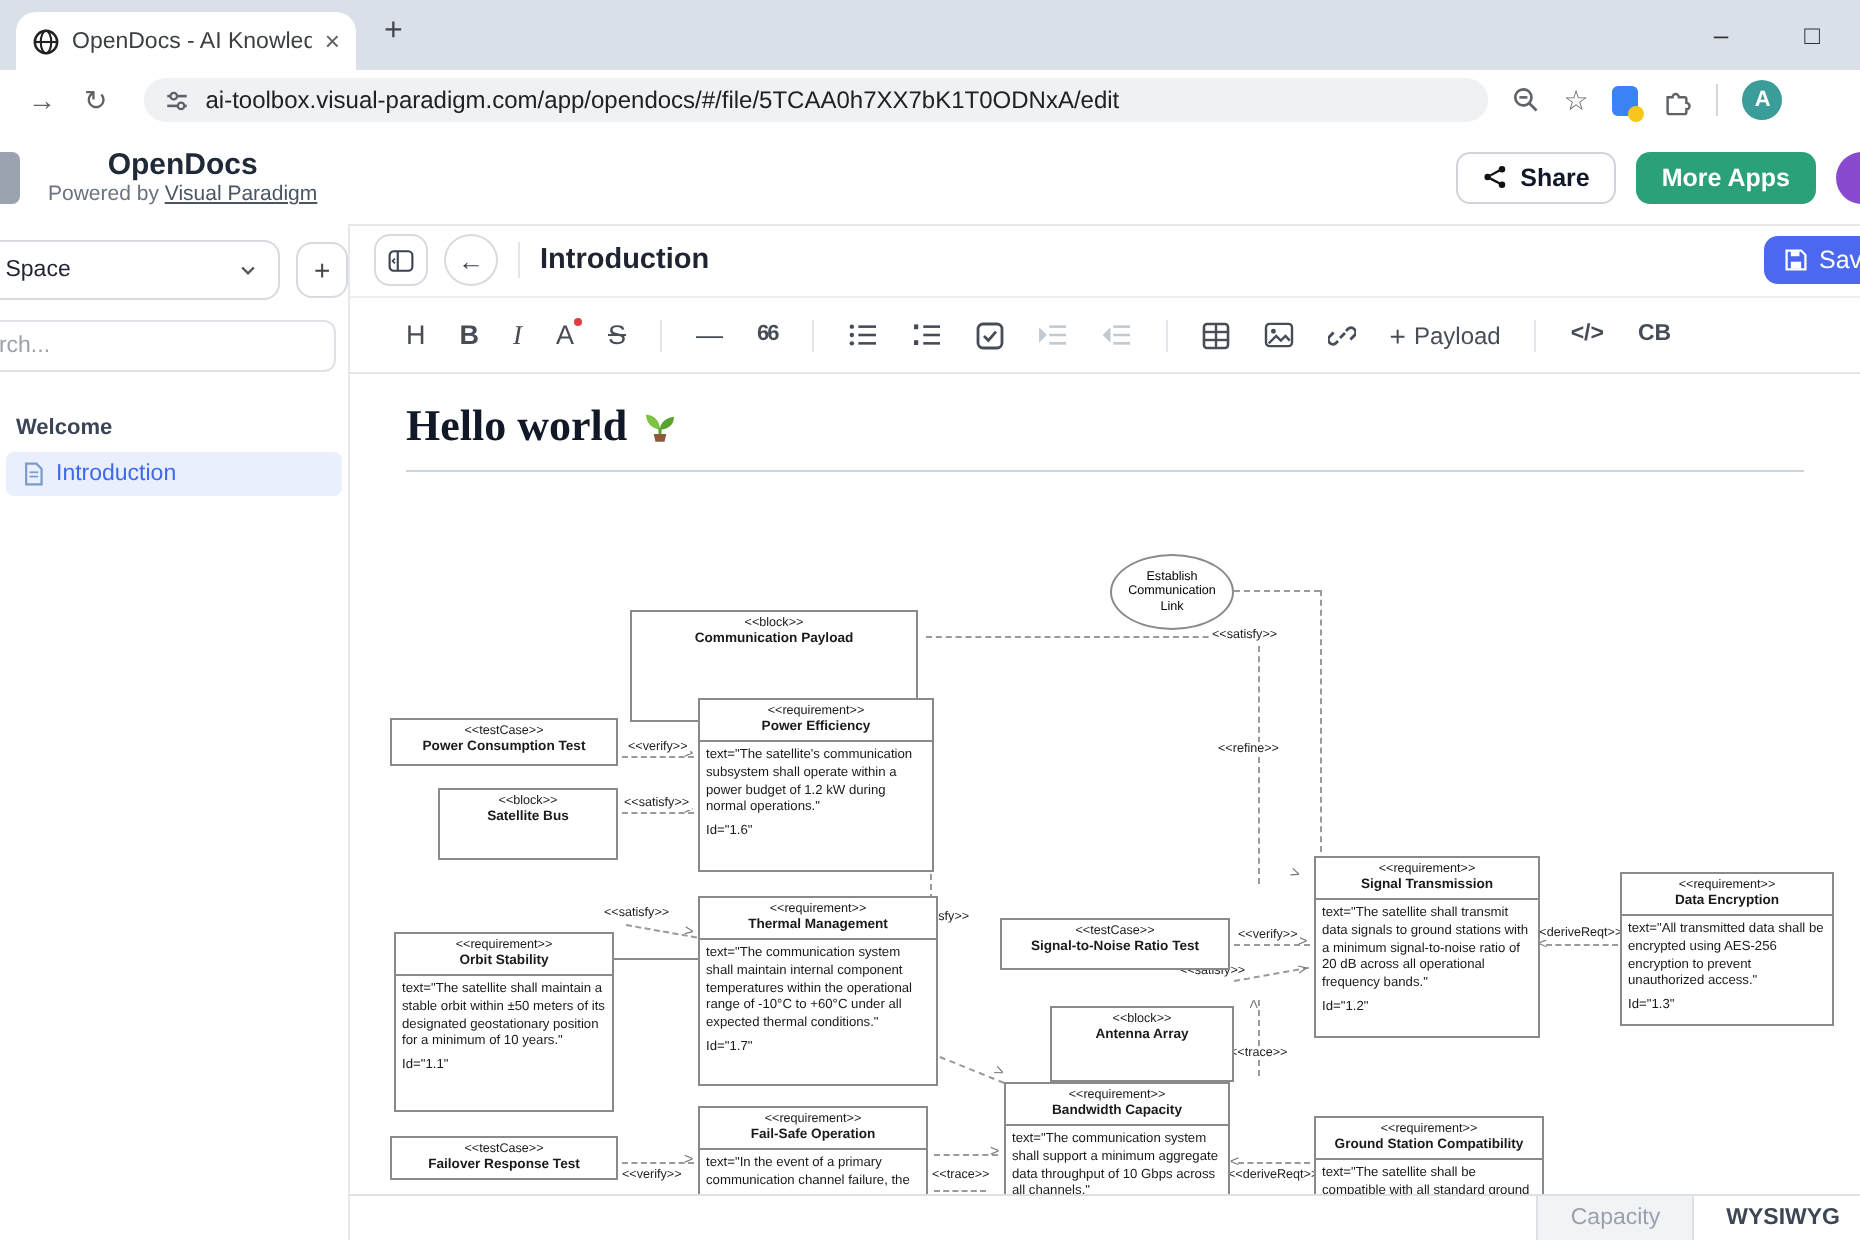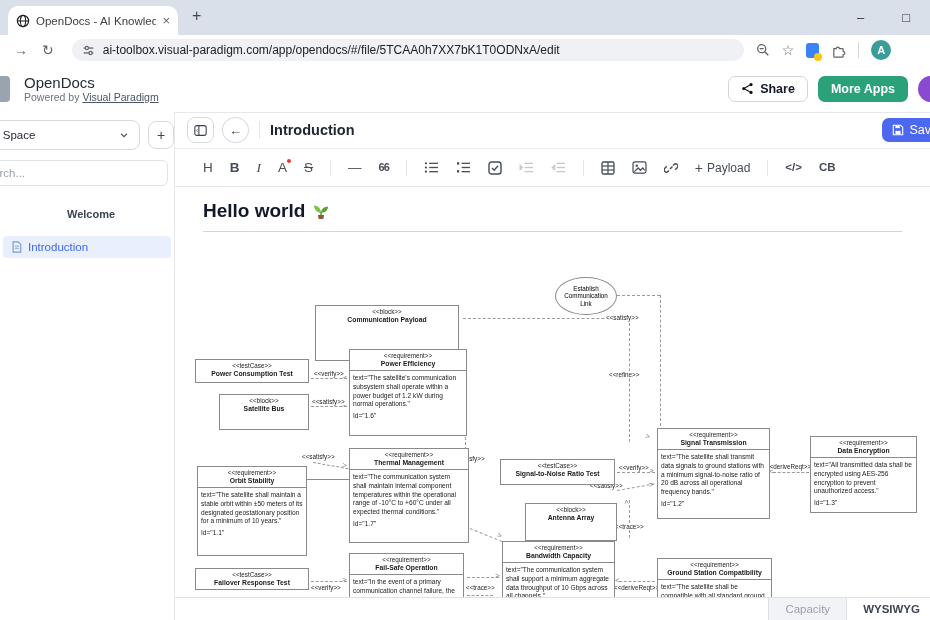--- a/index.html
+++ b/index.html
@@ -18,36 +18,36 @@
   .rowic{margin-left:12px;display:flex;align-items:center;}
   .star{font-size:14px;color:#5f6368;}
   .ext-doc{width:13px;height:15px;background:#3b82f6;border-radius:3px;position:relative;}
   .ext-doc i{position:absolute;right:-3px;bottom:-3px;width:8px;height:8px;border-radius:50%;background:#f7c61b;}
   .vsep{width:1px;height:16px;background:#d3d7dc;margin-left:12px;}
   .avatar{width:20px;height:20px;border-radius:50%;background:#3a9d99;color:#fff;font-size:11px;font-weight:bold;display:flex;align-items:center;justify-content:center;margin-left:12px;}
   
   .appheader{position:absolute;left:0;top:65px;width:930px;height:47px;background:#fff;border-bottom:1px solid #e6e8eb;display:flex;align-items:center;}
   .vplogo{width:14px;height:26px;background:#9aa4b0;border-radius:0 4px 4px 0;margin-left:-4px;}
   .apptitles{margin-left:14px;}
-  .appname{font-size:15px;font-weight:normal;color:#1f2937;line-height:17px;}
+  .appname{font-size:15px;font-weight:bold;color:#1f2937;line-height:17px;text-align:center;}
   .powered{font-size:10.5px;color:#6b7280;}
   .powered a{color:#4b5563;text-decoration:underline;}
   .hdr-right{margin-left:auto;display:flex;gap:10px;padding-right:0;}
   .share-btn{display:flex;align-items:center;gap:6px;border:1px solid #d1d5db;background:#fff;border-radius:7px;padding:5px 12px;font-size:12.5px;font-weight:600;color:#111827;}
   .moreapps-btn{background:#2ba179;color:#fff;border:none;border-radius:7px;padding:6px 13px;font-size:12.5px;font-weight:bold;}
   .purple-avatar{width:26px;height:26px;border-radius:50%;background:#8a4ad0;margin-right:-14px;flex:none;}
   
   .layout{position:absolute;left:0;top:112px;width:930px;height:508px;display:flex;}
   .sidebar{width:175px;box-sizing:border-box;border-right:1px solid #e6e8eb;background:#fff;padding-top:8px;position:relative;}
   .spacerow{display:flex;align-items:center;gap:8px;margin-left:-30px;}
   .spacesel{width:172px;height:30px;border:1px solid #d7dbe0;border-radius:8px;display:flex;align-items:center;box-sizing:border-box;padding:0 10px;font-size:11.5px;color:#1f2430;justify-content:space-between;background:#fff;}
   .plusbtn{width:26px;height:28px;border:1px solid #d7dbe0;border-radius:8px;background:#fff;font-size:14px;color:#444;display:flex;align-items:center;justify-content:center;}
   .searchbox{margin:10px 0 0 -30px;width:198px;height:26px;border:1px solid #dfe3e8;border-radius:6px;box-sizing:border-box;padding:0 8px;font-size:11.5px;color:#1f2430;font-family:"Liberation Sans",sans-serif;}
   .searchbox::placeholder{color:#9aa1ab;}
-  .sect{margin:22px 0 16px 8px;font-size:11px;font-weight:600;color:#3a4454;text-align:center;}
+  .sect{margin:22px 0 6px 8px;font-size:11px;font-weight:600;color:#3a4454;}
   .navitem{margin:0 3px;height:22px;border-radius:4px;background:#e9effd;display:flex;align-items:center;gap:6px;padding:0 8px;}
   .navitem span{font-size:11.5px;color:#3e68f0;}
   
   .main{flex:1;display:flex;flex-direction:column;min-width:0;}
   .eheader{height:36px;border-bottom:1px solid #eceff2;display:flex;align-items:center;padding-left:12px;}
   .sqbtn{width:27px;height:26px;border:1px solid #d7dbe0;border-radius:8px;background:#fff;display:flex;align-items:center;justify-content:center;margin-right:8px;color:#3a4150;font-size:13px;}
   .ehsep{width:1px;height:18px;background:#e3e6ea;margin:0 10px 0 2px;}
   .etitle{font-size:14.5px;font-weight:bold;color:#1f2430;}
   .savebtn{margin-left:auto;margin-right:-22px;background:#4d68f0;color:#fff;border:none;border-radius:7px;padding:5px 14px 5px 10px;font-size:12.5px;display:flex;align-items:center;gap:6px;}
   .toolbar{height:37px;border-bottom:1px solid #e3e6ea;display:flex;align-items:center;padding-left:28px;gap:17px;color:#474d57;}
@@ -57,21 +57,21 @@
   .ti.strike{text-decoration:line-through;}
   .ti.acolor{position:relative;}
   .ti.acolor i{position:absolute;right:-4px;top:-2px;width:4px;height:4px;border-radius:50%;background:#e23d3d;}
   .tsep{width:1px;height:16px;background:#e3e6ea;}
   .ti.dis svg *{stroke:#c3c9d2 !important;fill:#c3c9d2 !important;}
   .quote66{font-size:11px;font-weight:bold;letter-spacing:-1px;}
   .insert{display:flex;align-items:center;gap:4px;font-size:12px;color:#474d57;}
   .insert b{font-size:14px;font-weight:normal;}
   .codebtn{font-size:11.5px;font-weight:600;}
   .content{flex:1;position:relative;overflow:hidden;background:#fff;}
-  .docheading{margin:13px 28px 0 28px;padding-bottom:9px;border-bottom:1px solid #cfd4da;font-size:19px;font-weight:bold;color:#111827;display:flex;align-items:center;gap:7px;}
+  .docheading{margin:13px 28px 0 28px;padding-bottom:9px;border-bottom:1px solid #cfd4da;font-size:22px;font-weight:bold;color:#111827;display:flex;align-items:center;gap:7px;font-family:Liberation Serif, serif;}
   .docsub{margin:12px 28px 0 28px;font-size:12.5px;color:#374151;}
   .footer{height:22px;border-top:1px solid #dde0e5;background:#fff;display:flex;justify-content:flex-end;align-items:stretch;margin-right:-24px;}
   .mtab{display:flex;align-items:center;padding:0 16px;font-size:11.5px;border-left:1px solid #dde0e5;}
   .mtab.md{background:#f1f3f6;color:#9aa1ac;}
   .mtab.wys{background:#fff;color:#3d4654;font-weight:bold;padding-right:34px;}
   
   .diagram{position:absolute;left:2px;top:79px;width:752px;height:334px;overflow:hidden;}
   .dnode,.dreq{position:absolute;background:#fff;border:1px solid #8a8a8a;box-sizing:border-box;overflow:hidden;color:#1a1a1a;}
   .dnode{text-align:center;padding-top:2px;}
   .dstereo{font-size:6.3px;line-height:1.25;}

